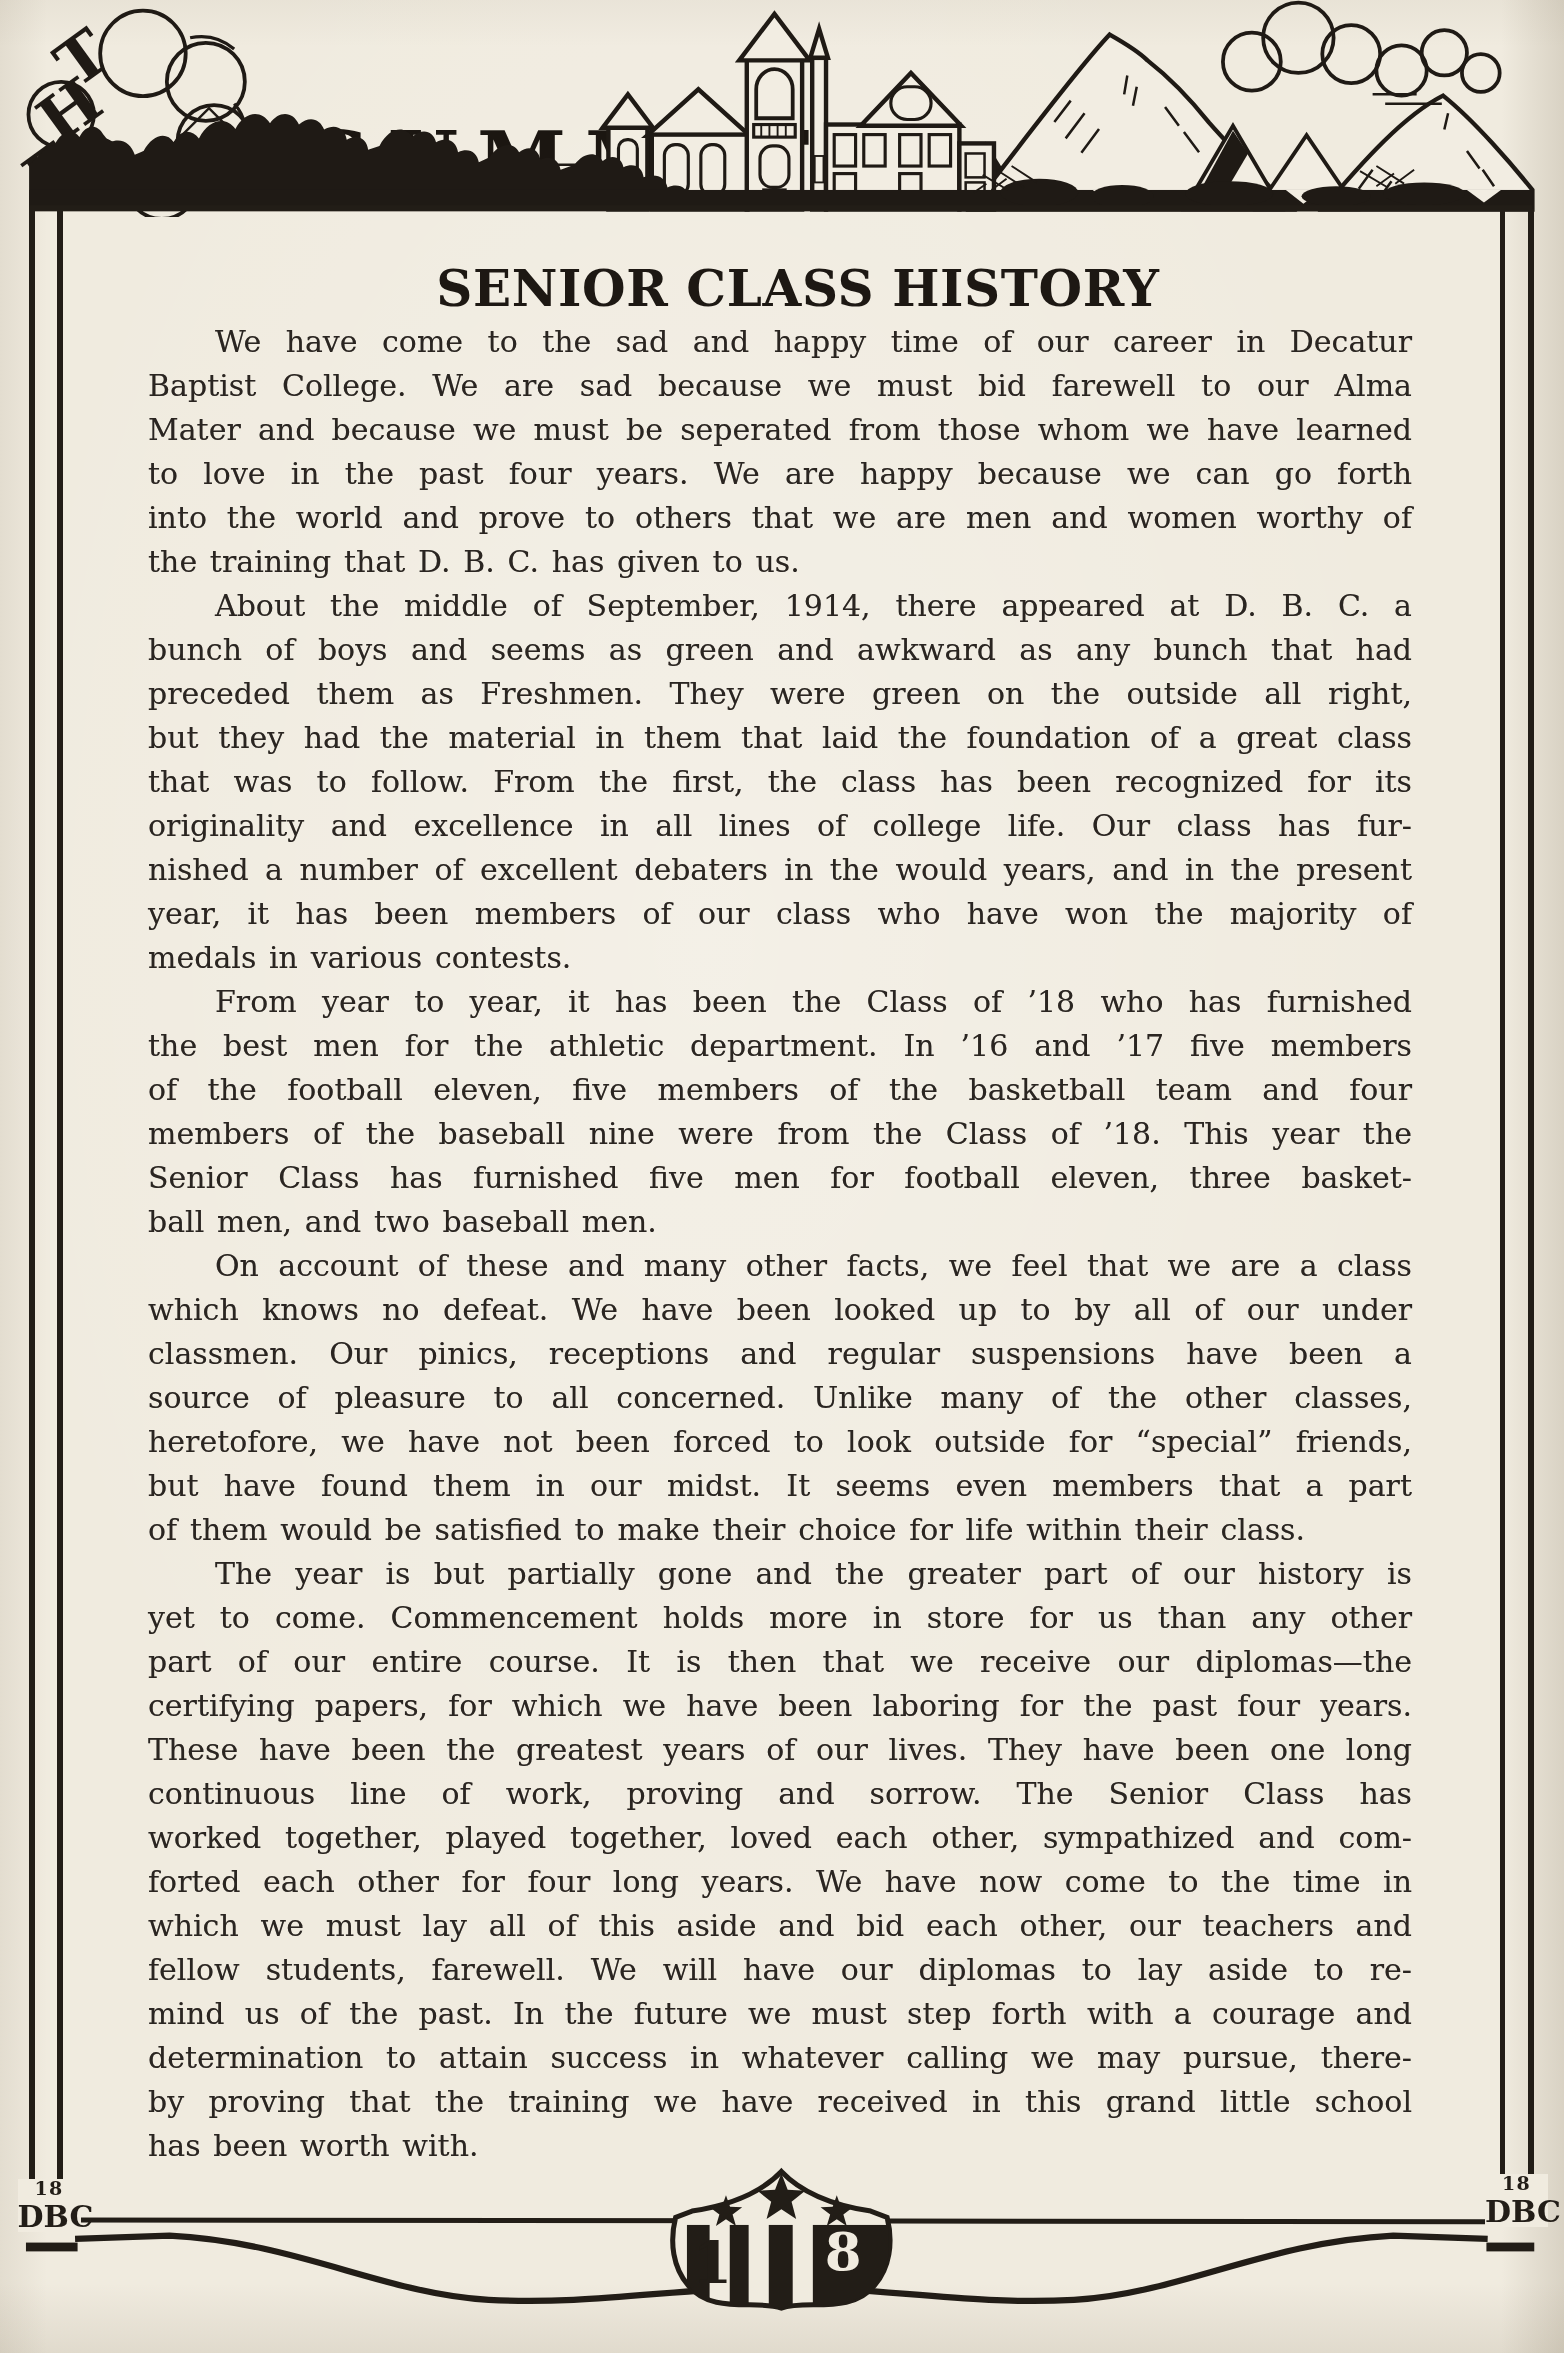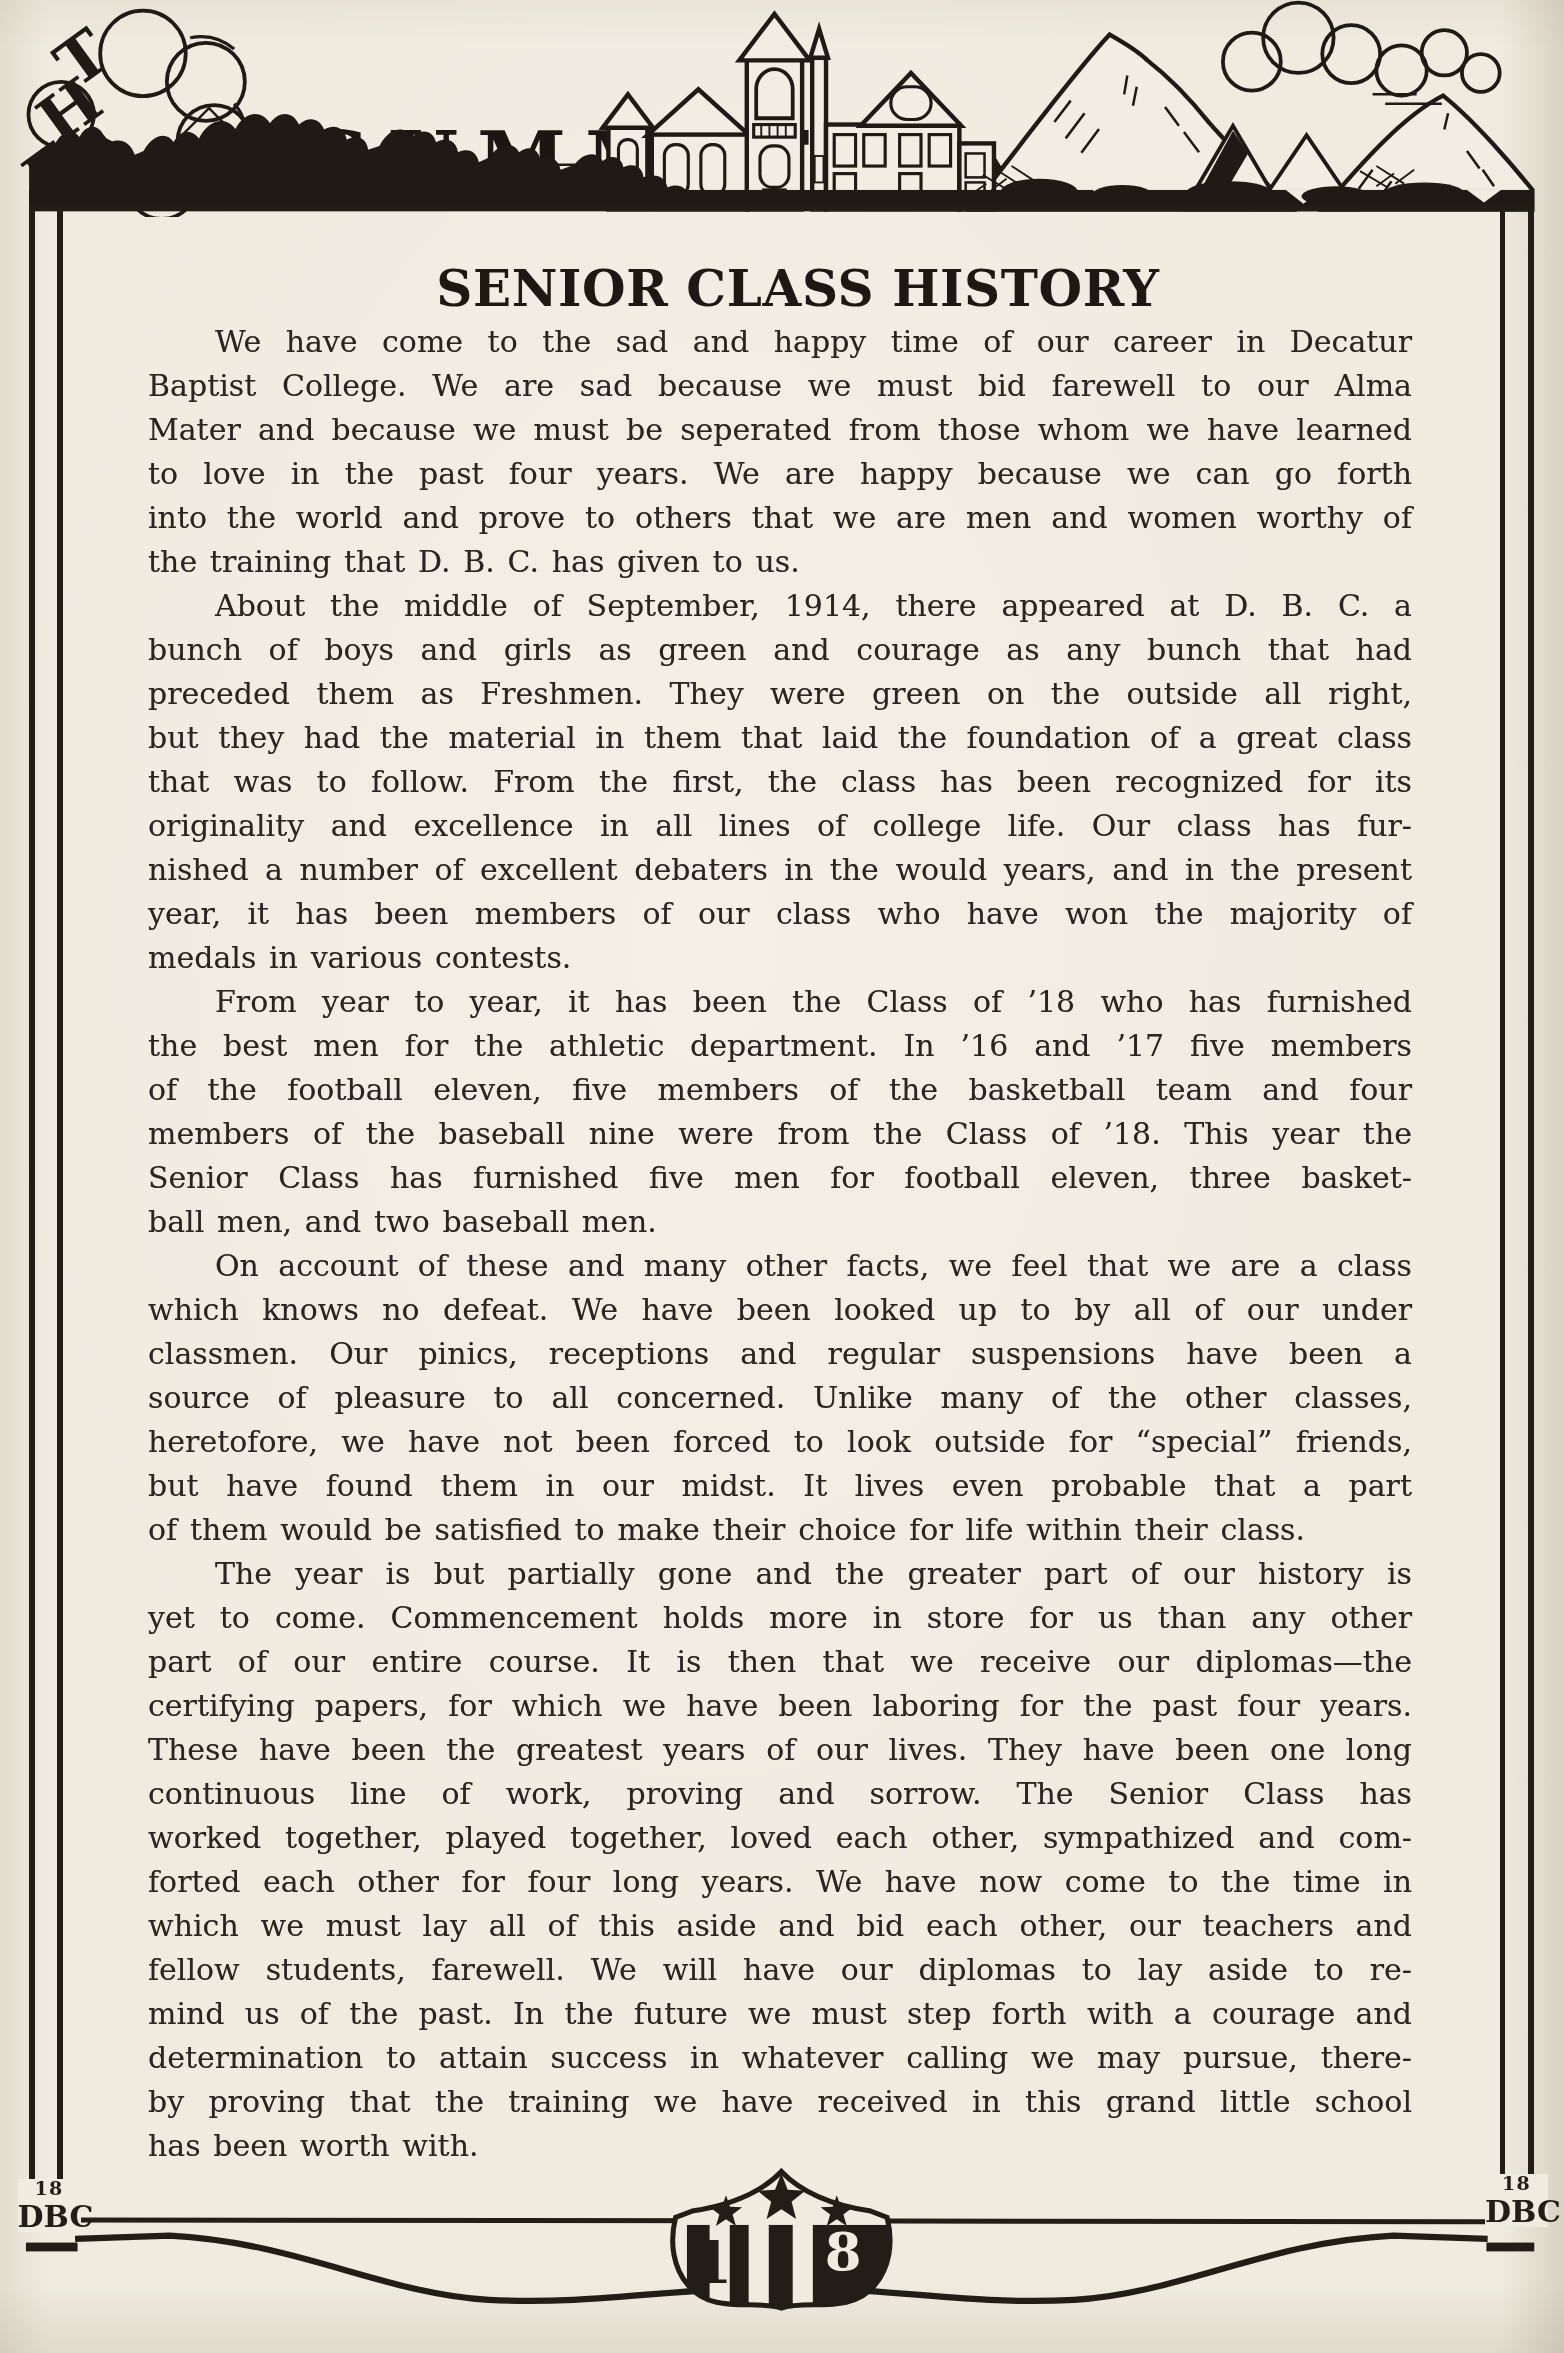--- a/index.html
+++ b/index.html
@@ -186,21 +186,21 @@
       <div class="para">
         <div class="line first">We have come to the sad and happy time of our career in Decatur</div>
         <div class="line">Baptist College.  We are sad because we must bid farewell to our Alma</div>
         <div class="line">Mater and because we must be seperated from those whom we have learned</div>
         <div class="line">to love in the past four years.  We are happy because we can go forth</div>
         <div class="line">into the world and prove to others that we are men and women worthy of</div>
         <div class="line last">the training that D. B. C. has given to us.</div>
       </div>
       <div class="para">
         <div class="line first">About the middle of September, 1914, there appeared at D. B. C. a</div>
-        <div class="line">bunch of boys and girls as green and courage as any bunch that had</div>
+        <div class="line">bunch of boys and seems as green and awkward as any bunch that had</div>
         <div class="line">preceded them as Freshmen.  They were green on the outside all right,</div>
         <div class="line">but they had the material in them that laid the foundation of a great class</div>
         <div class="line">that was to follow.  From the first, the class has been recognized for its</div>
         <div class="line">originality and excellence in all lines of college life.  Our class has fur-</div>
         <div class="line">nished a number of excellent debaters in the would years, and in the present</div>
         <div class="line">year, it has been members of our class who have won the majority of</div>
         <div class="line last">medals in various contests.</div>
       </div>
       <div class="para">
         <div class="line first">From year to year, it has been the Class of ’18 who has furnished</div>
@@ -209,21 +209,21 @@
         <div class="line">members of the baseball nine were from the Class of ’18.  This year the</div>
         <div class="line">Senior Class has furnished five men for football eleven, three basket-</div>
         <div class="line last">ball men, and two baseball men.</div>
       </div>
       <div class="para">
         <div class="line first">On account of these and many other facts, we feel that we are a class</div>
         <div class="line">which knows no defeat.  We have been looked up to by all of our under</div>
         <div class="line">classmen.  Our pinics, receptions and regular suspensions have been a</div>
         <div class="line">source of pleasure to all concerned.  Unlike many of the other classes,</div>
         <div class="line">heretofore, we have not been forced to look outside for “special” friends,</div>
-        <div class="line">but have found them in our midst.  It lives even probable that a part</div>
+        <div class="line">but have found them in our midst.  It seems even members that a part</div>
         <div class="line last">of them would be satisfied to make their choice for life within their class.</div>
       </div>
       <div class="para">
         <div class="line first">The year is but partially gone and the greater part of our history is</div>
         <div class="line">yet to come.  Commencement holds more in store for us than any other</div>
         <div class="line">part of our entire course.  It is then that we receive our diplomas—the</div>
         <div class="line">certifying papers, for which we have been laboring for the past four years.</div>
         <div class="line">These have been the greatest years of our lives.  They have been one long</div>
         <div class="line">continuous line of work, proving and sorrow.  The Senior Class has</div>
         <div class="line">worked together, played together, loved each other, sympathized and com-</div>

